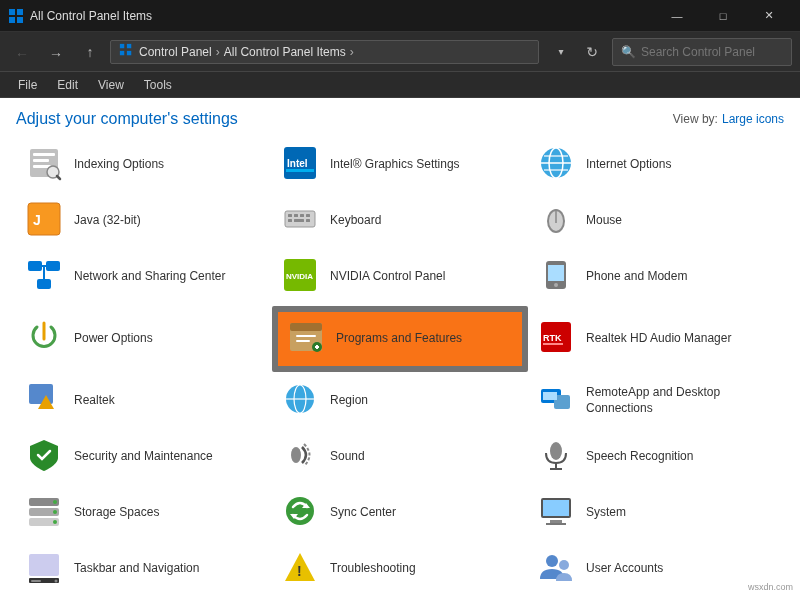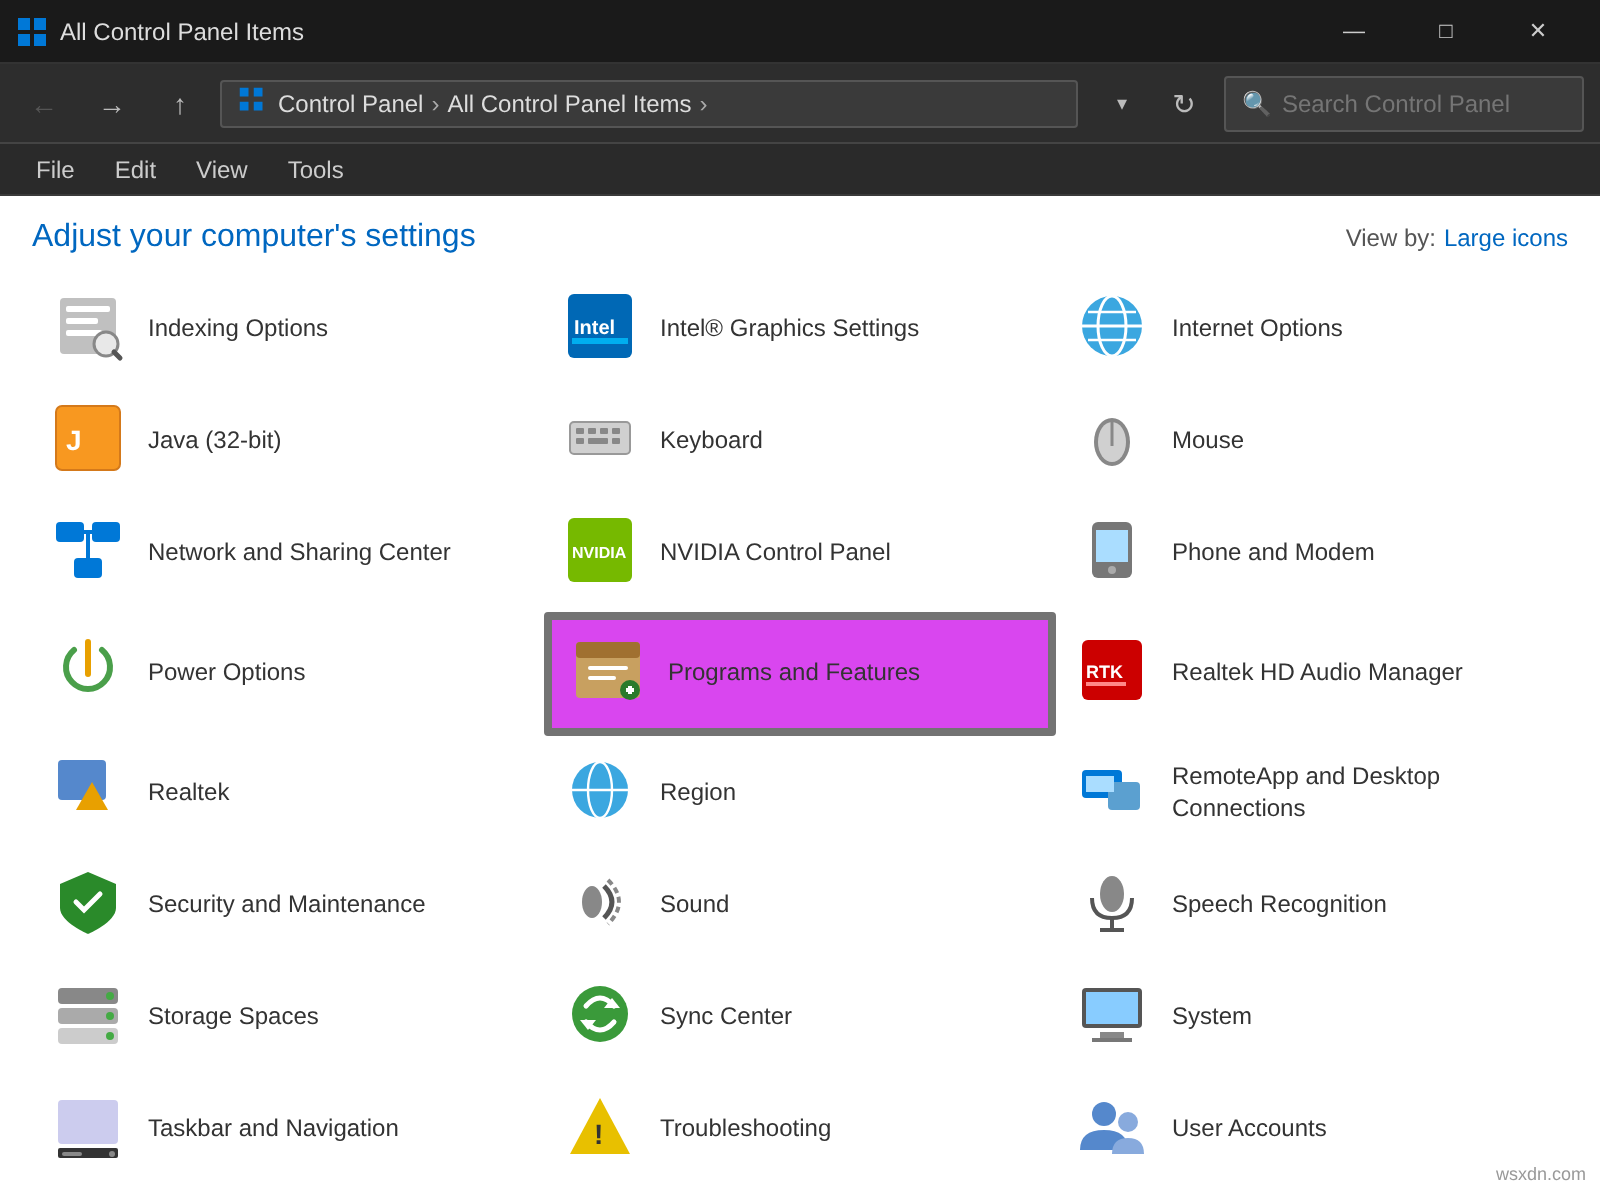--- a/index.html
+++ b/index.html
@@ -175,22 +175,22 @@
     .grid-item {
       display: flex;
       align-items: center;
       padding: 7px 8px;
       cursor: pointer;
       border-radius: 2px;
       gap: 10px;
       position: relative;
     }
     .grid-item.highlighted {
-      border: 4px solid #737373;
-      background: #d946ef;
+      border: 6px solid #737373;
+      background: #f97316;
       margin: 0px;
     }
     .item-icon {
       width: 40px;
       height: 40px;
       flex-shrink: 0;
       display: flex;
       align-items: flex-start;
       justify-content: center;
       font-size: 28px;

